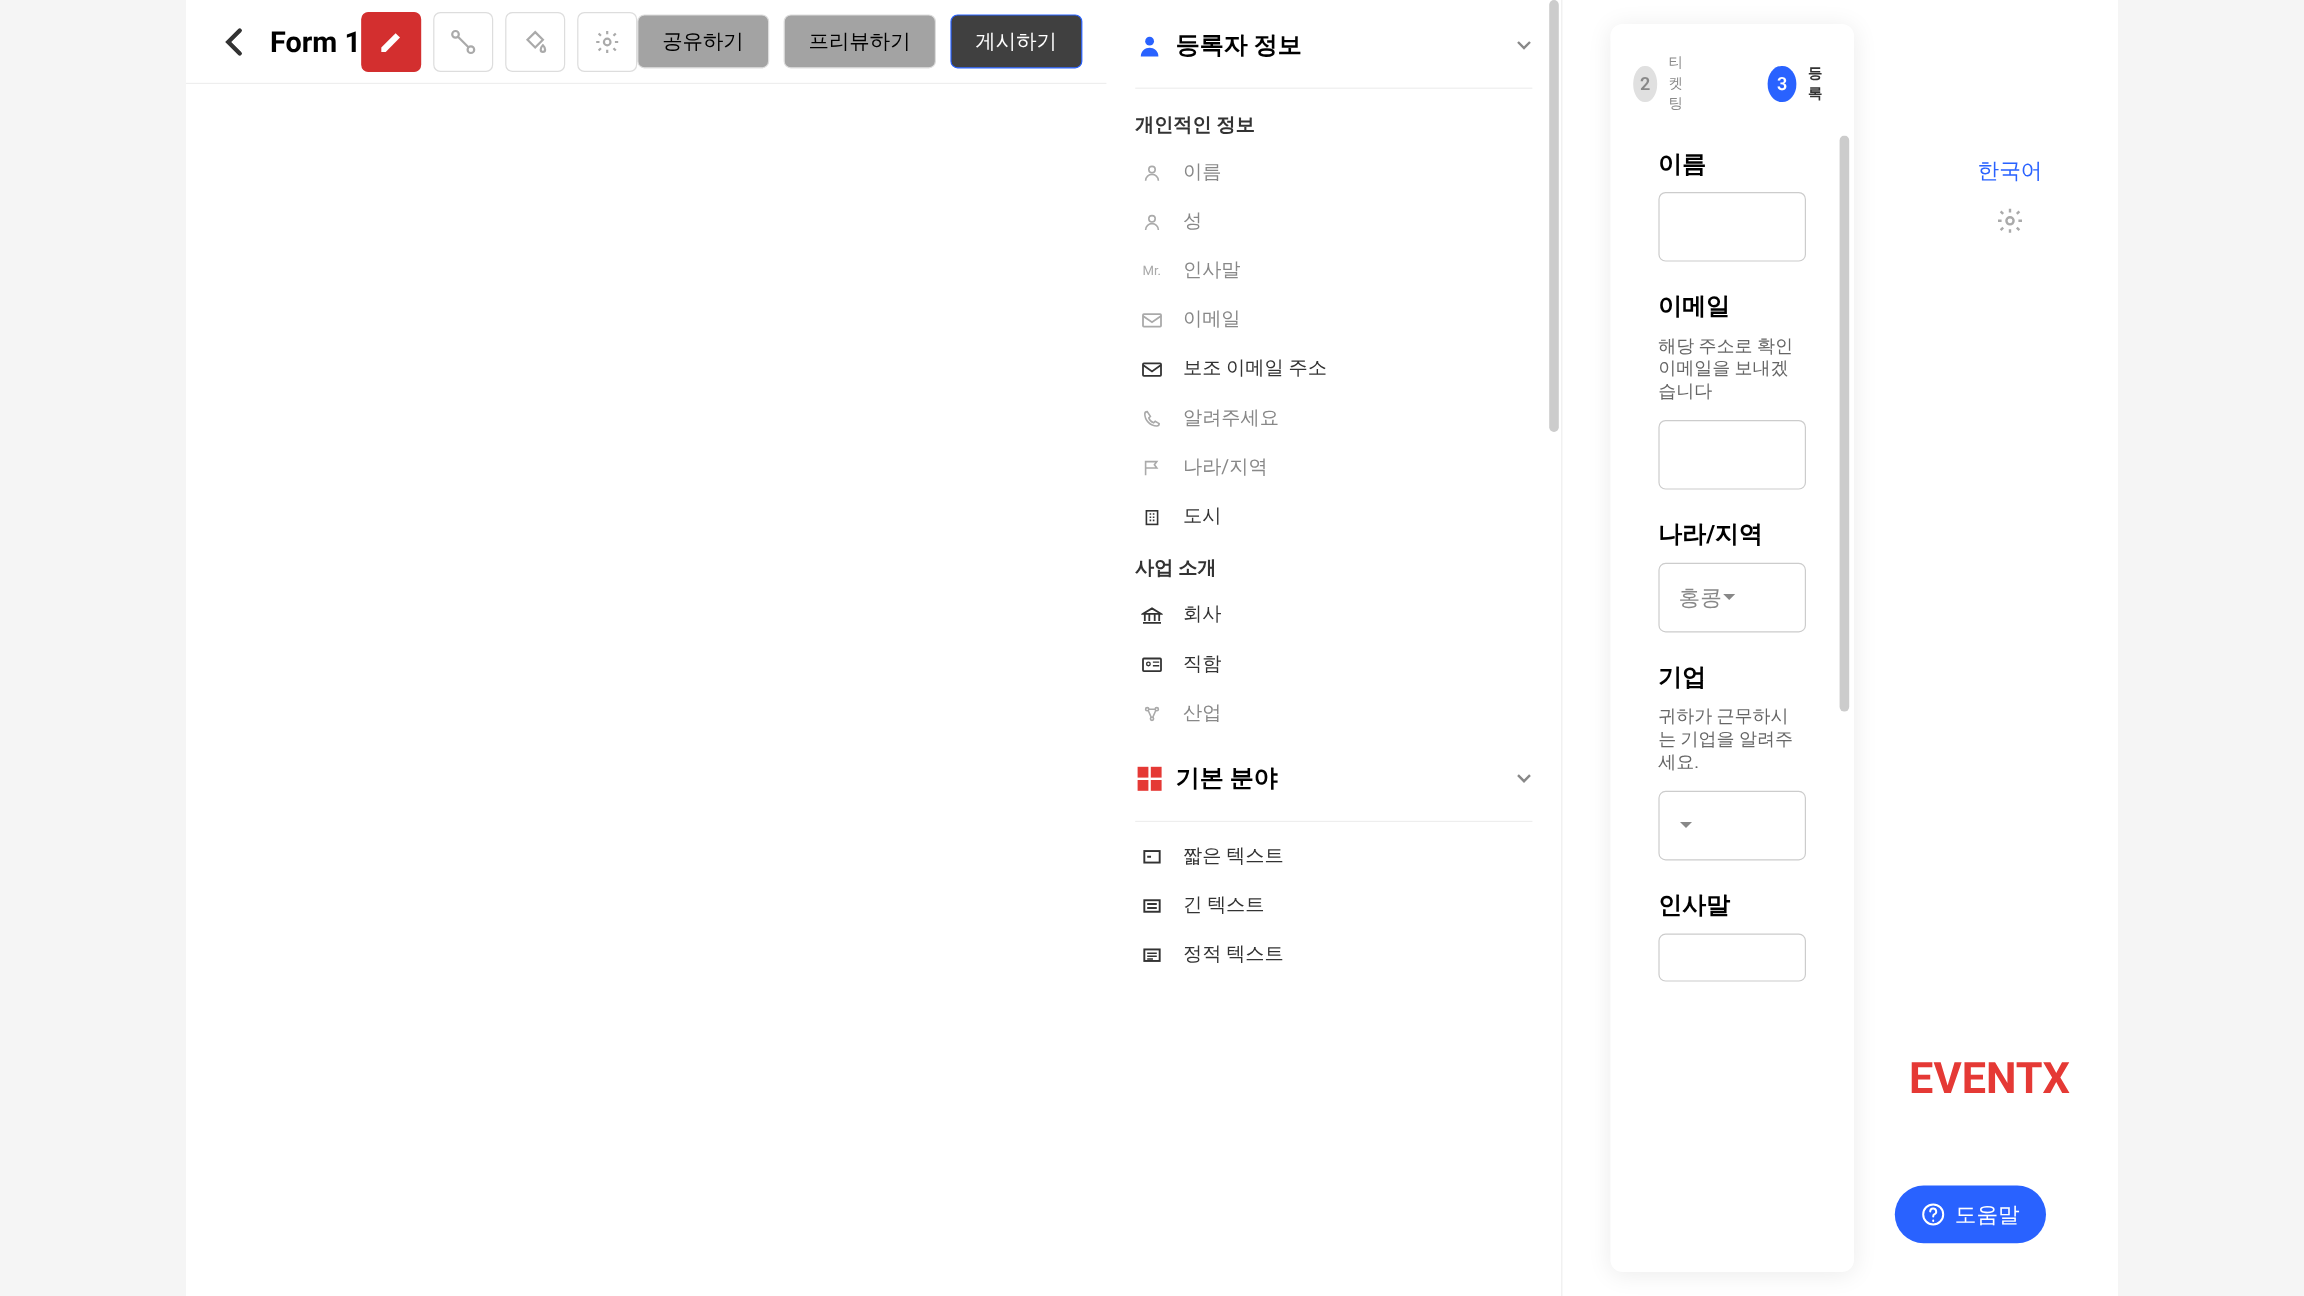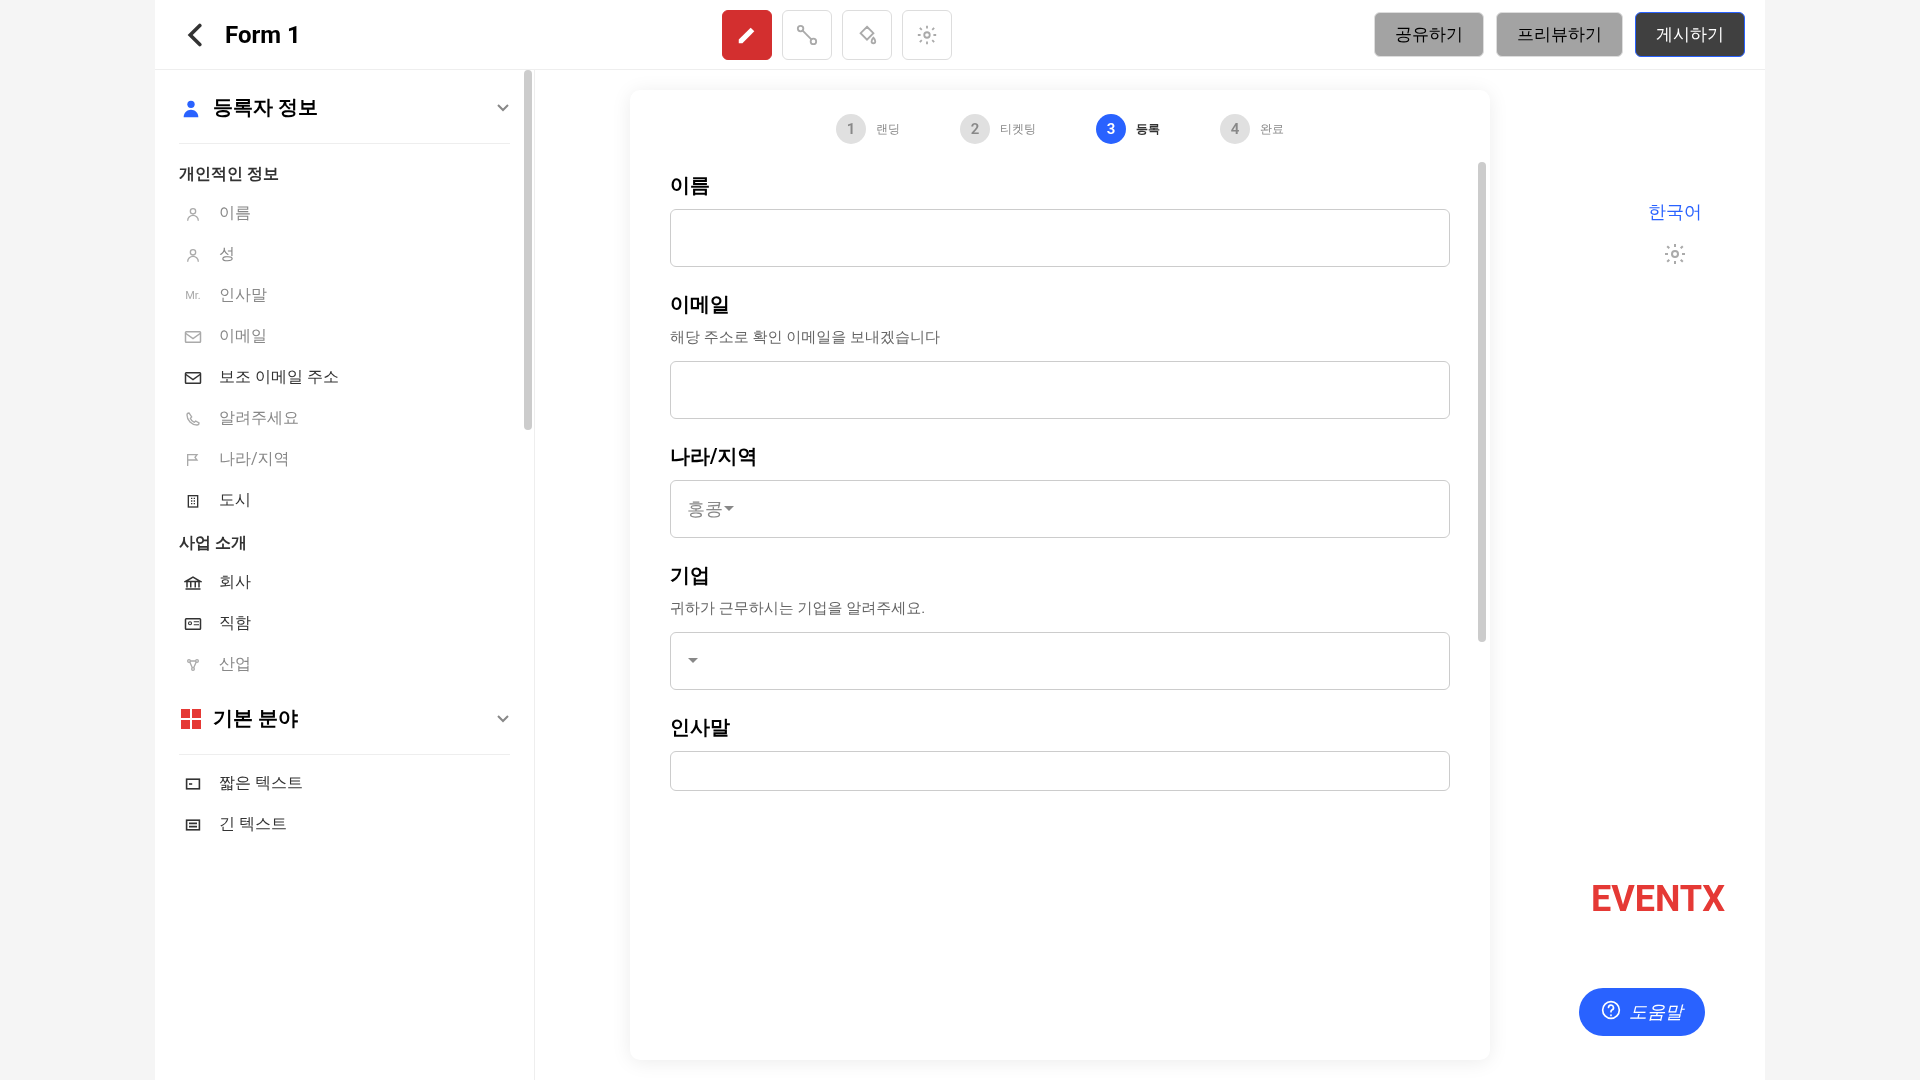--- a/index.html
+++ b/index.html
@@ -1,17 +1,17 @@
 <!DOCTYPE html>
 <html><head>
 <meta charset="utf-8">
 <style>
 * { box-sizing: border-box; margin: 0; padding: 0; font-family: -apple-system, BlinkMacSystemFont, "Segoe UI", Roboto, sans-serif; }
 body { background: #f5f5f5; width: 1920px; height: 1080px; overflow: hidden; }
-.app { background: #fff; margin: 0 auto; width: 1610px; height: 1080px; position: relative; display: flex; flex-direction: column; }
+.app { background: #fff; margin: 0 auto; width: 1610px; height: 1080px; position: relative; display: flex; }
 .header { height: 70px; display: flex; align-items: center; padding: 0 20px; border-bottom: 1px solid #eee; }
 .back-btn { width: 40px; height: 40px; display: flex; align-items: center; justify-content: center; cursor: pointer; }
 .form-title { font-size: 24px; font-weight: 700; margin-left: 10px; }
 .header-center { flex: 1; display: flex; justify-content: center; gap: 10px; }
 .tool-btn { width: 50px; height: 50px; border: 1px solid #ddd; border-radius: 6px; display: flex; align-items: center; justify-content: center; cursor: pointer; background: #fff; }
 .tool-btn.active { background: #d32f2f; border-color: #d32f2f; }
 .header-right { display: flex; gap: 12px; }
 .action-btn { padding: 10px 20px; border: 1px solid #ddd; border-radius: 6px; font-size: 17px; background: #a3a3a3; cursor: pointer; font-weight: 500; }
 .action-btn.primary { background: #404040; color: #fff; border-color: #2962ff; }
 .body { flex: 1; display: flex; overflow: hidden; }
@@ -38,21 +38,21 @@
 .form-scroll { position: absolute; right: 4px; top: 0; width: 8px; height: 480px; background: #ccc; border-radius: 4px; }
 .form-group { margin-bottom: 24px; }
 .form-label { font-size: 20px; font-weight: 700; margin-bottom: 10px; display: block; }
 .form-help { font-size: 15px; color: #666; margin-bottom: 14px; }
 .form-input { width: 100%; height: 58px; border: 1.5px solid #ccc; border-radius: 6px; padding: 0 16px; font-size: 17px; }
 .form-select { width: 100%; height: 58px; border: 1.5px solid #ccc; border-radius: 6px; padding: 0 16px; font-size: 18px; color: #888; display: flex; align-items: center; justify-content: flex-start; cursor: pointer; }
 .right-rail { width: 180px; padding: 130px 20px 0; text-align: center; }
 .lang { color: #2962ff; font-size: 18px; font-weight: 500; cursor: pointer; margin-bottom: 18px; }
 .gear { color: #aaa; cursor: pointer; }
 .logo { position: absolute; right: 40px; bottom: 160px; font-size: 36px; font-weight: 700; color: #e53935; letter-spacing: 0; }
-.help-pill { position: absolute; right: 60px; bottom: 44px; background: #2962ff; color: #fff; padding: 12px 22px; border-radius: 999px; display: flex; gap: 8px; font-size: 18px; font-weight: 500; cursor: pointer; font-style: italic; }
+.help-pill { position: absolute; right: 60px; bottom: 44px; background: #2962ff; color: #fff; padding: 12px 22px; border-radius: 999px; display: flex; align-items: center; gap: 8px; font-size: 18px; font-weight: 500; cursor: pointer; }
 .chevron { display: inline-block; }
 svg { display: block; }
 .grid-icon { display: grid; grid-template-columns: 9px 9px; grid-template-rows: 9px 9px; gap: 2px; }
 .grid-icon span { background: #e53935; }
 </style>
 </head>
 <body>
 
 <div class="app">
   <div class="header">
@@ -238,20 +238,29 @@
         <span class="field-label">짧은 텍스트</span>
       </div>
       <div class="field-item available">
         <span class="field-icon">
             <svg width="16" height="14" viewBox="0 0 20 16">
               <rect x="2" y="2" width="16" height="12" stroke="#333" stroke-width="2" fill="none"></rect>
               <path d="M5 6h10M5 10h10" stroke="#333" stroke-width="2"></path>
             </svg>
           </span>
         <span class="field-label">긴 텍스트</span>
+      </div>
+      <div class="field-item available">
+        <span class="field-icon">
+            <svg width="16" height="14" viewBox="0 0 20 16">
+              <rect x="2" y="2" width="16" height="12" stroke="#333" stroke-width="2" fill="none"></rect>
+              <path d="M5 6h10M5 9h10M5 12h6" stroke="#333" stroke-width="1.5"></path>
+            </svg>
+          </span>
+        <span class="field-label">정적 텍스트</span>
       </div>
     </div>
 
     <div class="main">
       <div class="card">
         <div class="stepper">
           <div class="step">
             <span class="step-num">1</span>
             <span class="step-label">랜딩</span>
           </div>

